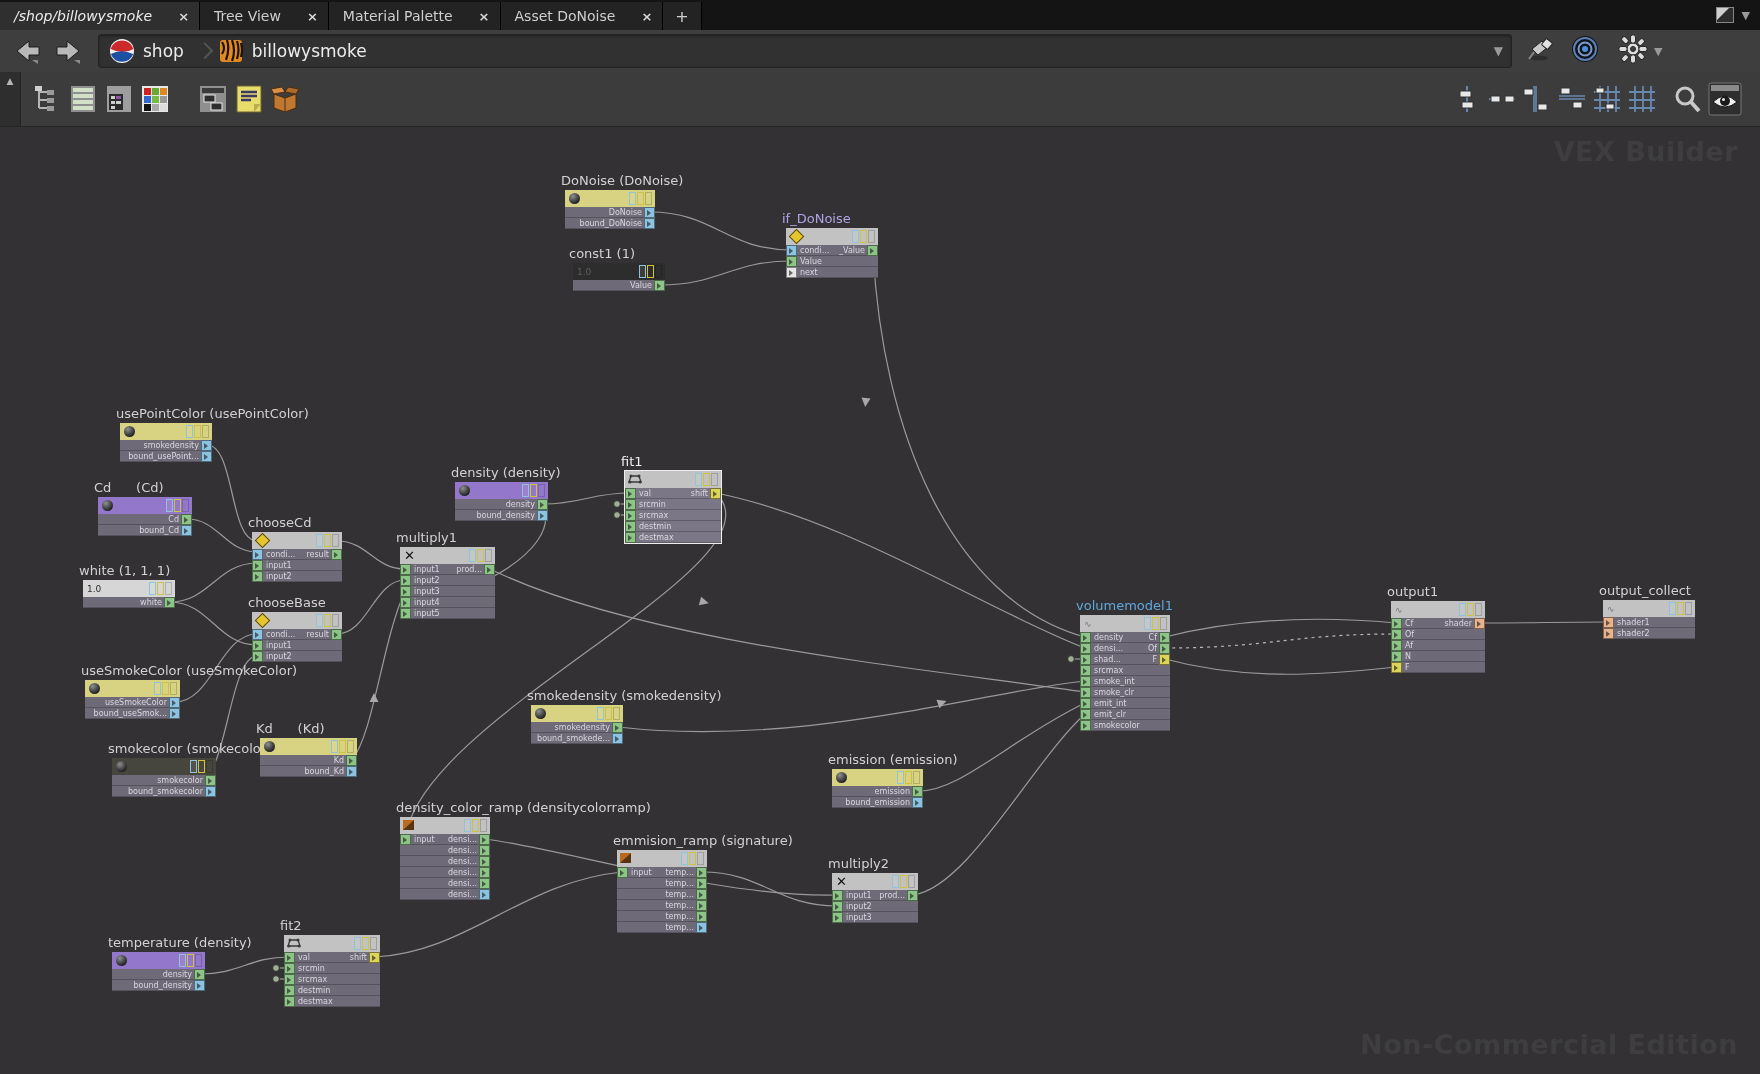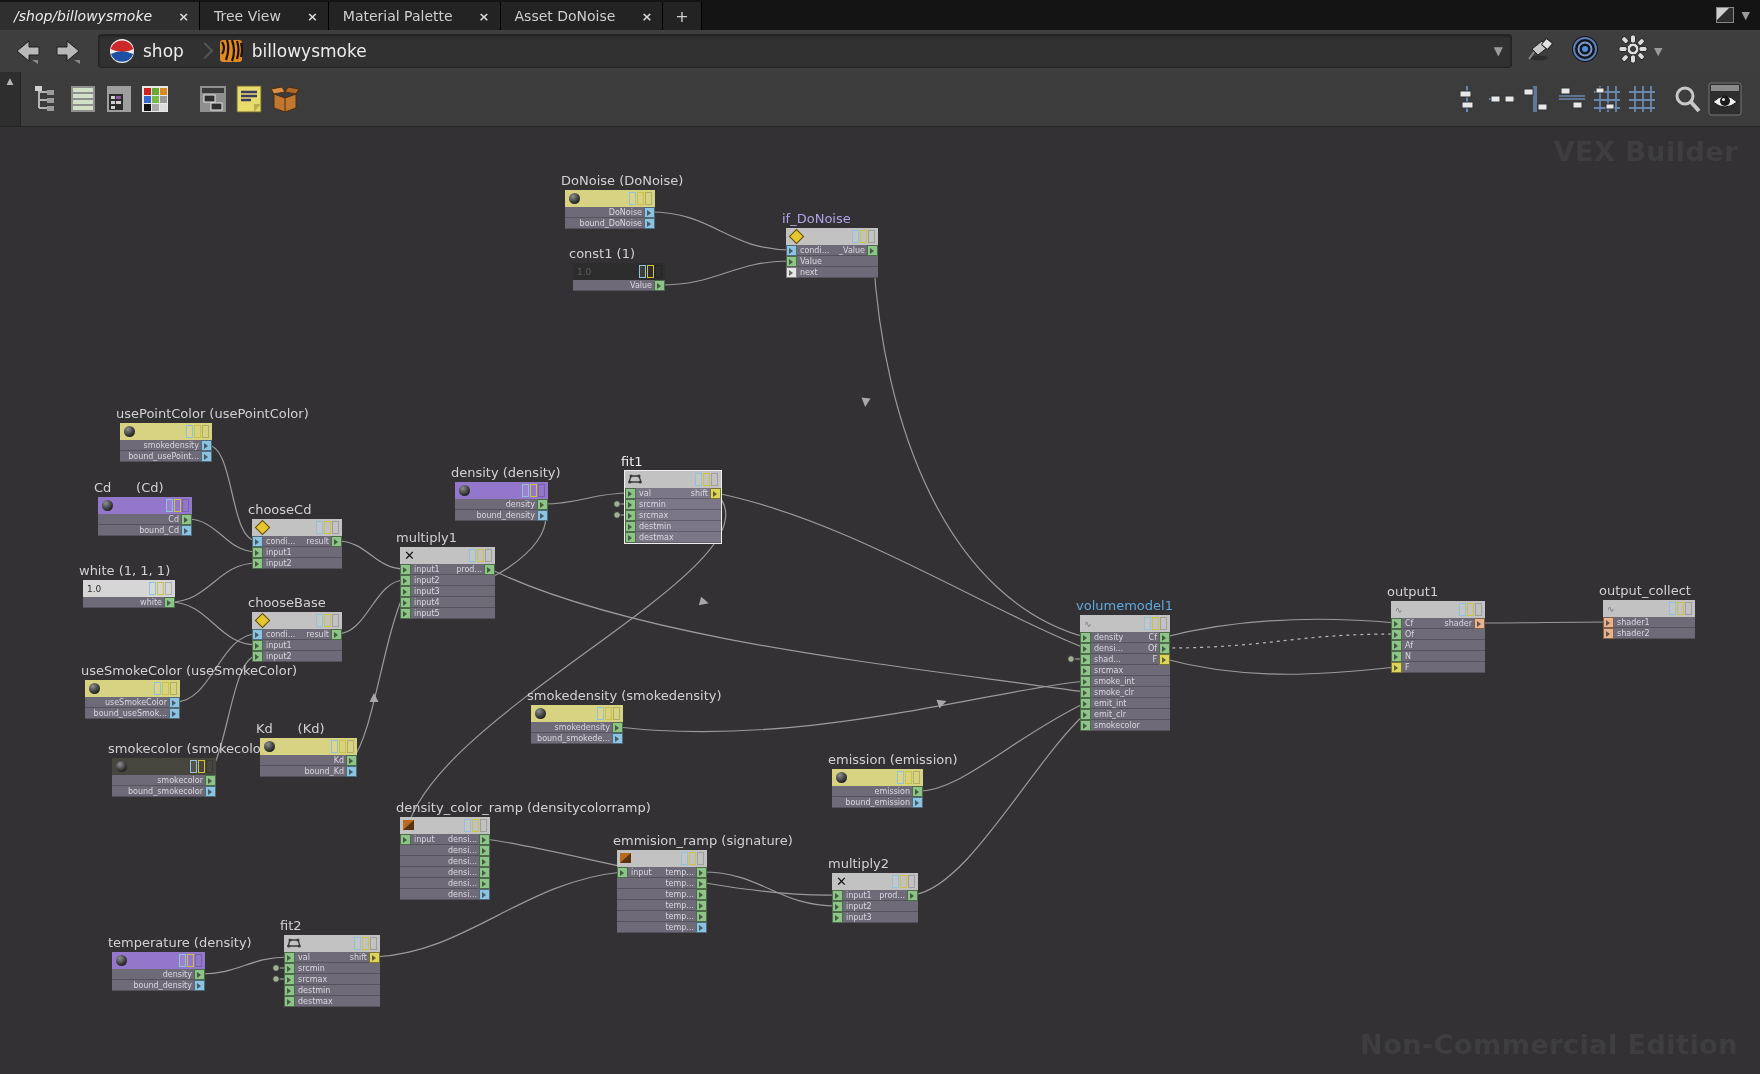--- a/index.html
+++ b/index.html
@@ -259,21 +259,21 @@
           <div class="nrow">
             <span class="nmid">
               <span class="rl">bound_Cd</span>
             </span>
             <span class="conn" style="background: rgb(140, 195, 224);">
               <i></i>
             </span>
           </div>
         </div>
       </div>
-      <div class="node" style="left: 252px; top: 519px;">
+      <div class="node" style="left: 252px; top: 532px;">
         <div class="node-title">chooseCd</div>
         <div class="node-body" style="width: 90px;">
           <div class="nhdr" style="background: rgb(194, 194, 194);">
             <span class="icon-diamond"></span>
             <span class="sqwrap">
               <span class="sq" style="border: 1px solid rgb(143, 195, 216); background: rgba(255, 255, 255, 0.08);"></span>
               <span class="sq" style="border: 1px solid rgb(207, 194, 62); background: transparent;"></span>
               <span class="sq" style="border: 1px solid rgba(0, 0, 0, 0.18); background: transparent;"></span>
             </span>
           </div>

